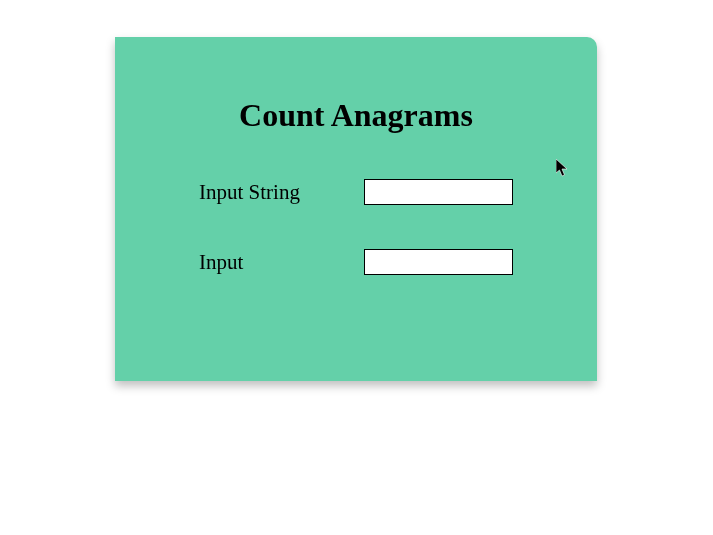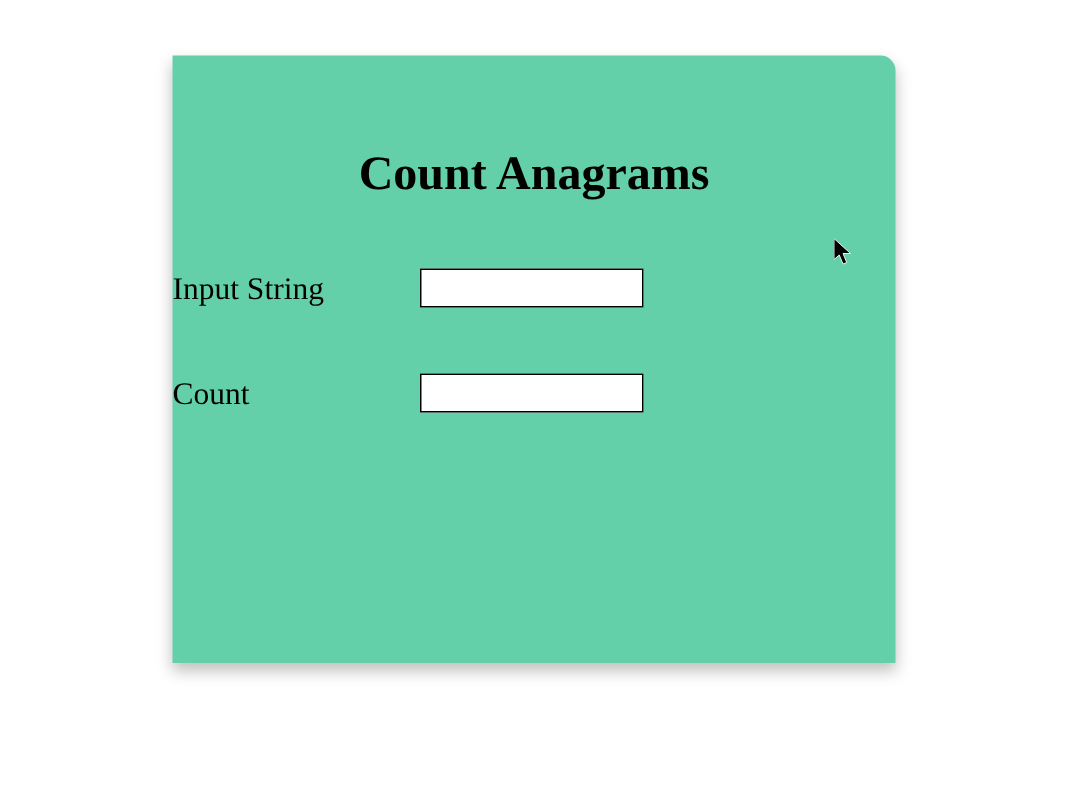--- a/index.html
+++ b/index.html
@@ -12,34 +12,35 @@
       height: 535px;
       background: #ffffff;
       font-family: "Times New Roman", Times, serif;
       position: relative;
     }
     .card {
       position: absolute;
       left: 115px;
       top: 37px;
       width: 482px;
-      height: 405px;
+      height: 344px;
       background: #64d0a9;
       border-top-right-radius: 10px;
       box-shadow: 0 5px 10px rgba(0, 0, 0, 0.25);
       padding-top: 60px;
     }
     .title {
       text-align: center;
       font-size: 32px;
       font-weight: bold;
       color: #000;
       margin-bottom: 45px;
     }
     .form {
+      padding-left: 84px;
     }
     .row {
       display: flex;
       align-items: center;
       margin-bottom: 44px;
     }
     .label {
       width: 165px;
       font-size: 21px;
       color: #000;
@@ -77,21 +78,21 @@
   <h1 class="title">Count Anagrams</h1>
 
   <div class="form">
 
     <div class="row">
       <div class="label">Input String</div>
       <input type="text" class="text-input" value="" style="">
     </div>
 
     <div class="row">
-      <div class="label">Count</div>
+      <div class="label">Input</div>
       <input type="text" class="text-input" value="" style="">
     </div>
 
   </div>
 </div>
 
 <svg class="cursor" viewBox="0 0 14 18">
   <path d="M0 0 L0 14 L3.5 11 L6 17 L8.5 16 L6 10 L11 10 Z" fill="#000" stroke="#fff" stroke-width="0.6"></path>
 </svg>
 

